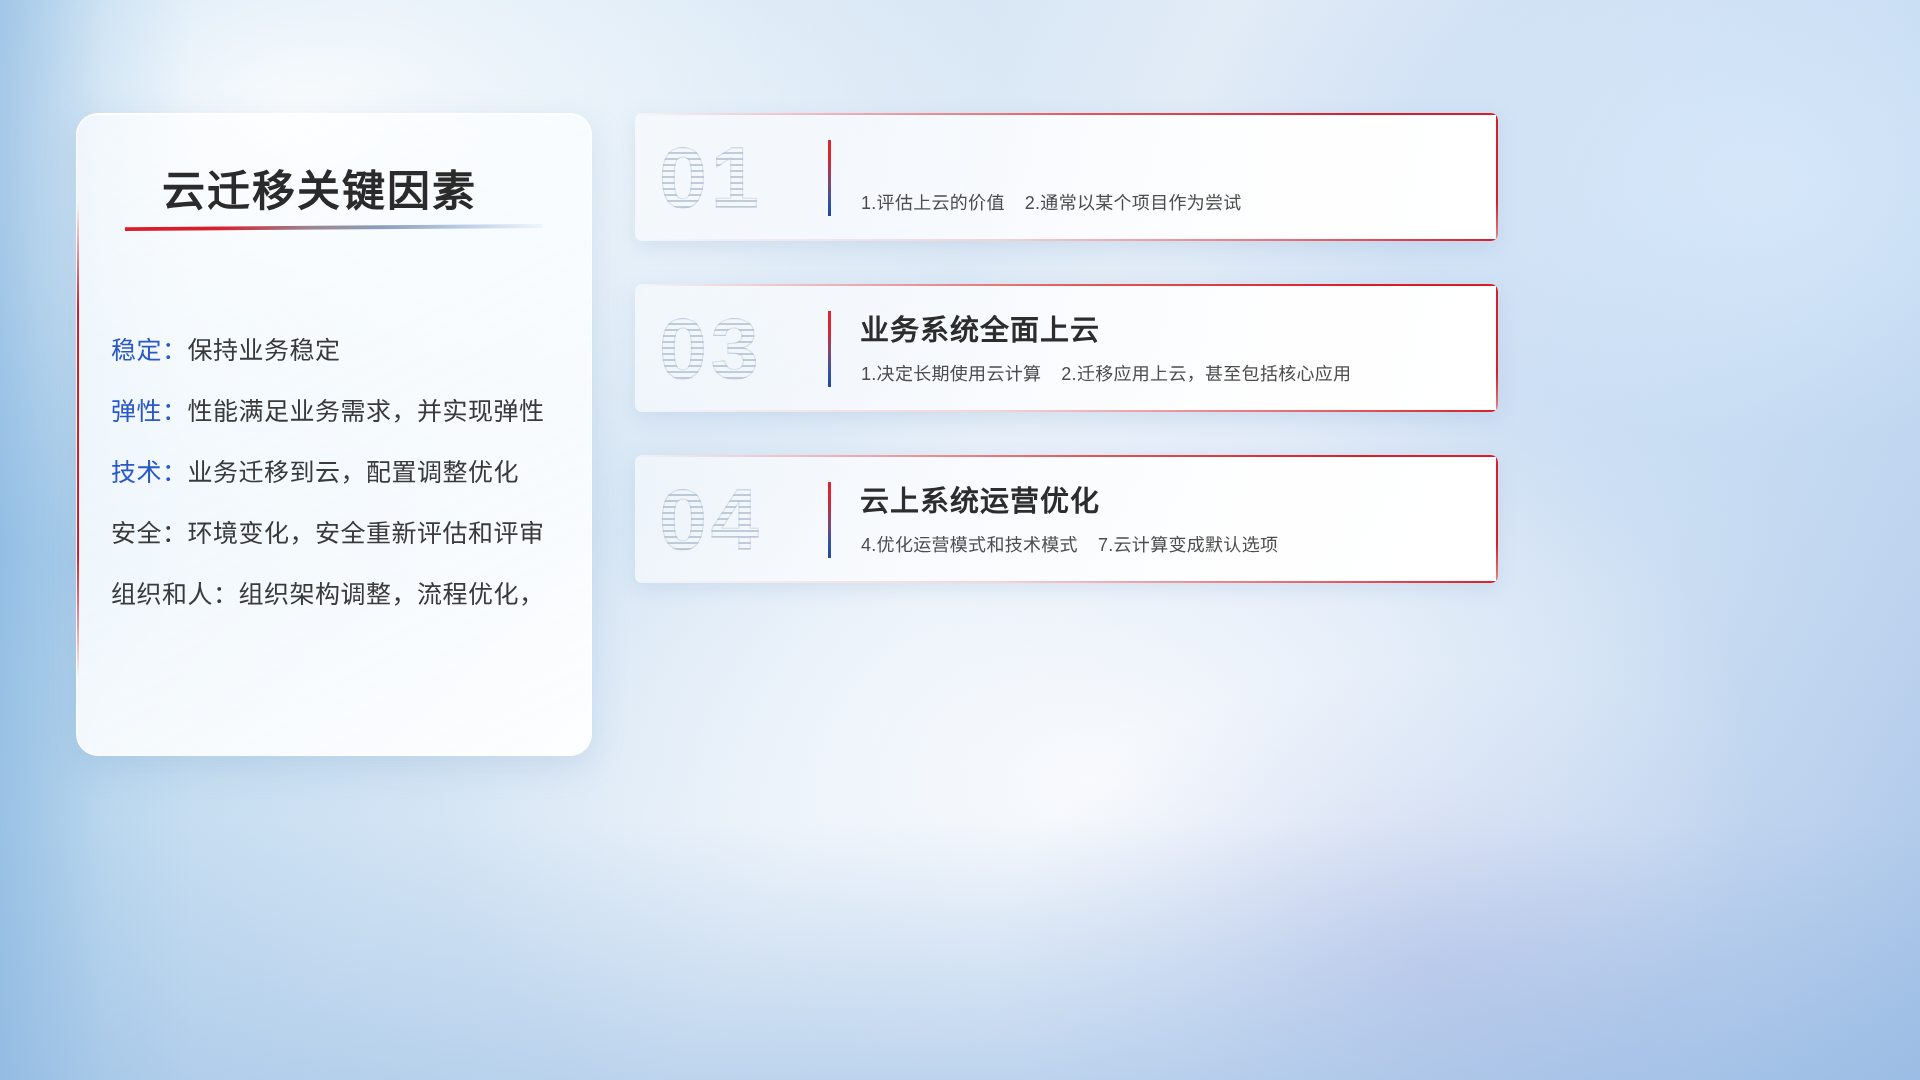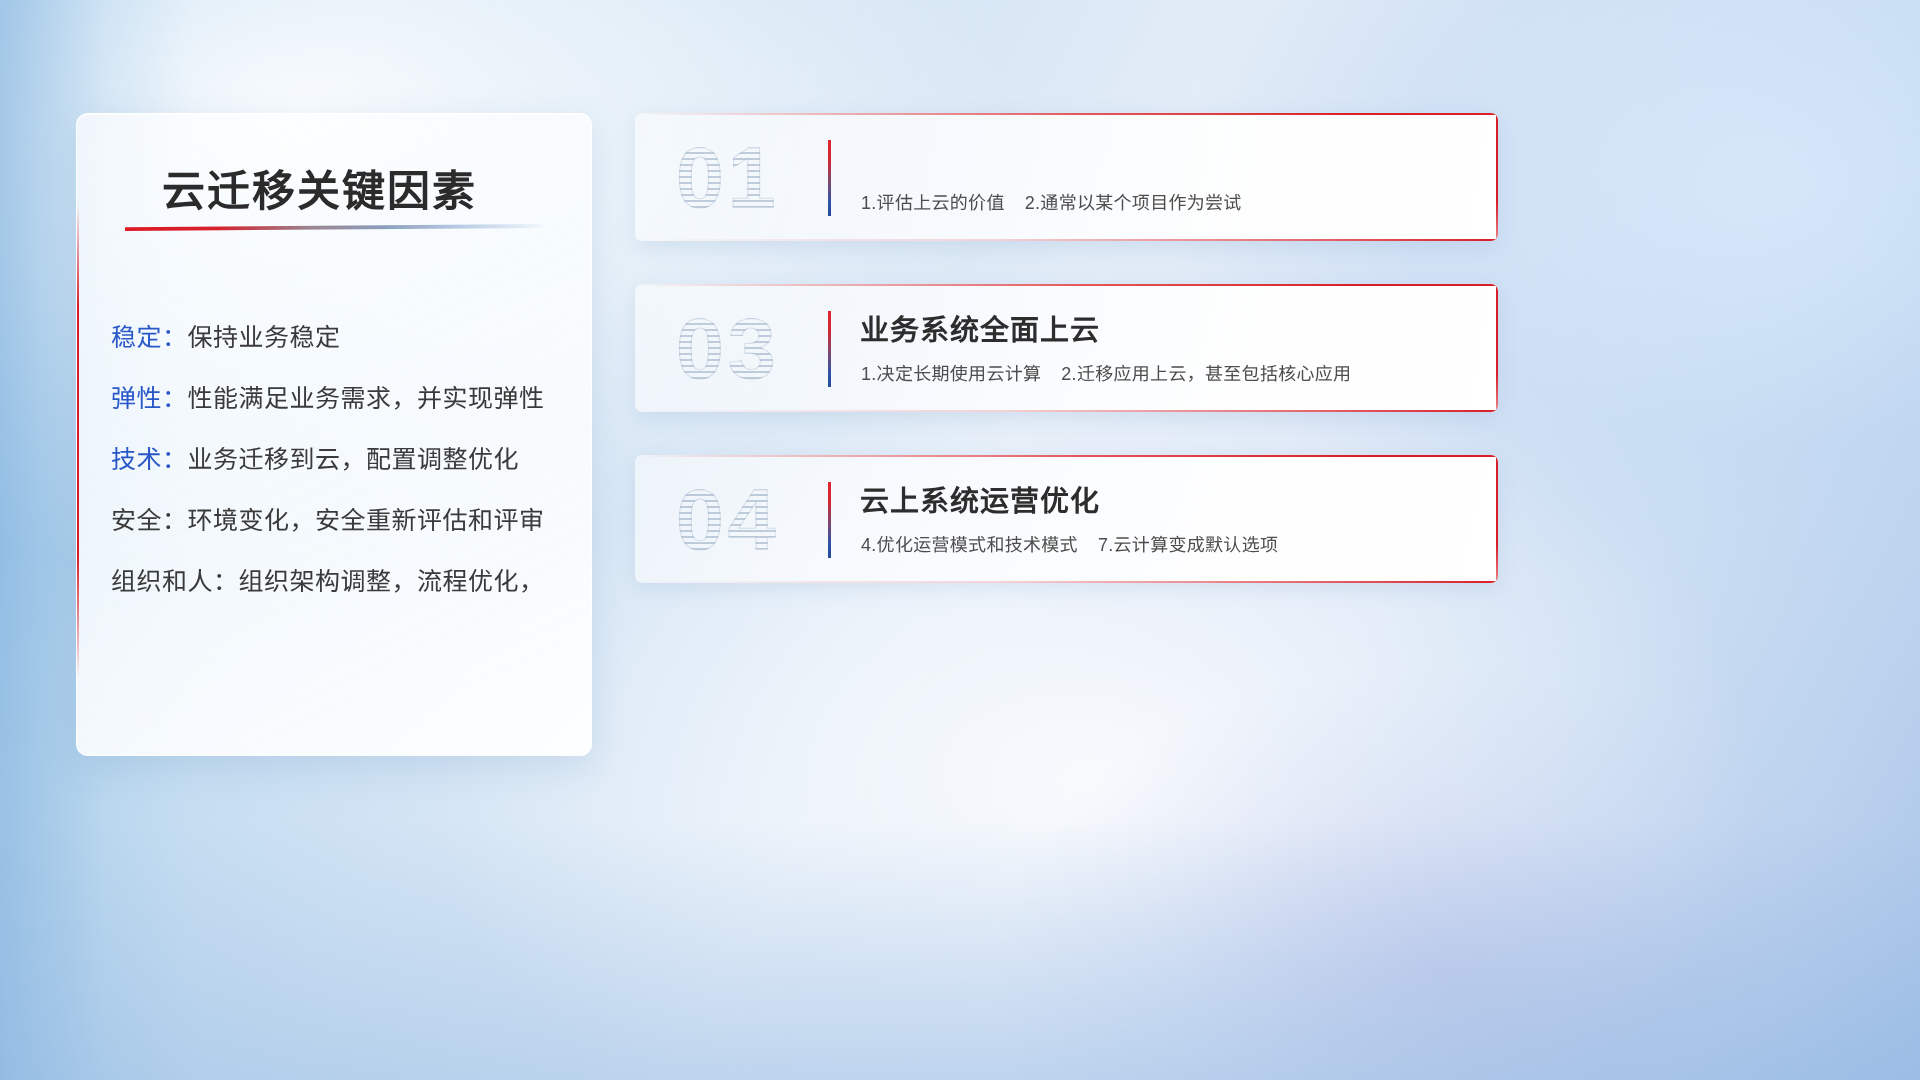--- a/index.html
+++ b/index.html
@@ -41,41 +41,41 @@
     position:absolute;right:2%;bottom:-18%;width:46%;height:56%;
     background:radial-gradient(ellipse at 50% 50%,rgba(176,176,226,0.40) 0%,rgba(186,196,234,0.16) 45%,rgba(255,255,255,0) 72%);
   }
 
   
   .stage{position:absolute;inset:0;}
 
   
   .left-panel{
     position:absolute;left:76px;top:113px;width:516px;height:643px;
-    border-radius:12px;
+    border-radius:22px;
     background:linear-gradient(155deg,rgba(255,255,255,0.70) 0%,rgba(250,253,255,0.82) 40%,rgba(255,255,255,0.92) 100%);
     border:1px solid rgba(255,255,255,0.85);
     box-shadow:0 10px 34px rgba(110,150,195,0.20),inset 0 1px 0 rgba(255,255,255,0.9);
     overflow:hidden;
   }
   .left-panel::after{
     content:"";position:absolute;left:0;top:14%;width:2px;height:74%;
     background:linear-gradient(180deg,rgba(214,28,40,0) 0%,#d61c28 22%,#d61c28 74%,rgba(214,28,40,0) 100%);
   }
   .panel-title{
     position:absolute;left:85px;top:42px;
     font-size:43px;font-weight:700;color:#2b2b2b;letter-spacing:2px;
     white-space:nowrap;
   }
   .panel-rule{
     position:absolute;left:48px;top:110px;width:418px;height:7px;
     background:linear-gradient(90deg,#dc1b26 0%,#d6202b 22%,#9b8490 44%,#8c9fbd 62%,#b9cbe4 80%,rgba(220,235,248,0.25) 100%);
     clip-path:polygon(0 48%,100% 0,100% 58%,0 100%);
   }
-  .factor-list{position:absolute;left:34px;top:193px;width:470px;}
+  .factor-list{position:absolute;left:34px;top:206px;width:470px;}
   .factor-row{
     font-size:25px;line-height:61px;color:#3a3a3a;white-space:nowrap;
     letter-spacing:0.5px;
   }
   .factor-row .k{font-weight:400;}
   .factor-row .k.blue{color:#2a58c8;}
   .factor-row .k.gray{color:#3a3a3a;}
   .factor-row .v{color:#3a3a3a;}
 
   
@@ -108,21 +108,20 @@
     background-image:repeating-linear-gradient(
         180deg,
         rgba(120,145,175,0.55) 0px,
         rgba(120,145,175,0.55) 2px,
         rgba(255,255,255,0) 2px,
         rgba(255,255,255,0) 6px);
     -webkit-background-clip:text;
     background-clip:text;
     opacity:0.78;
     user-select:none;
-    margin-left:17px;
   }
   .card-bar{
     position:absolute;left:193px;top:27px;width:3px;height:76px;
     background:linear-gradient(180deg,#e0252f 0%,#d42631 26%,#7a4a74 56%,#2f52a8 82%,#24489c 100%);
   }
   .card-title{
     position:absolute;left:225px;top:22px;
     font-size:29px;font-weight:700;color:#2d2d2d;letter-spacing:1px;
     white-space:nowrap;
   }

